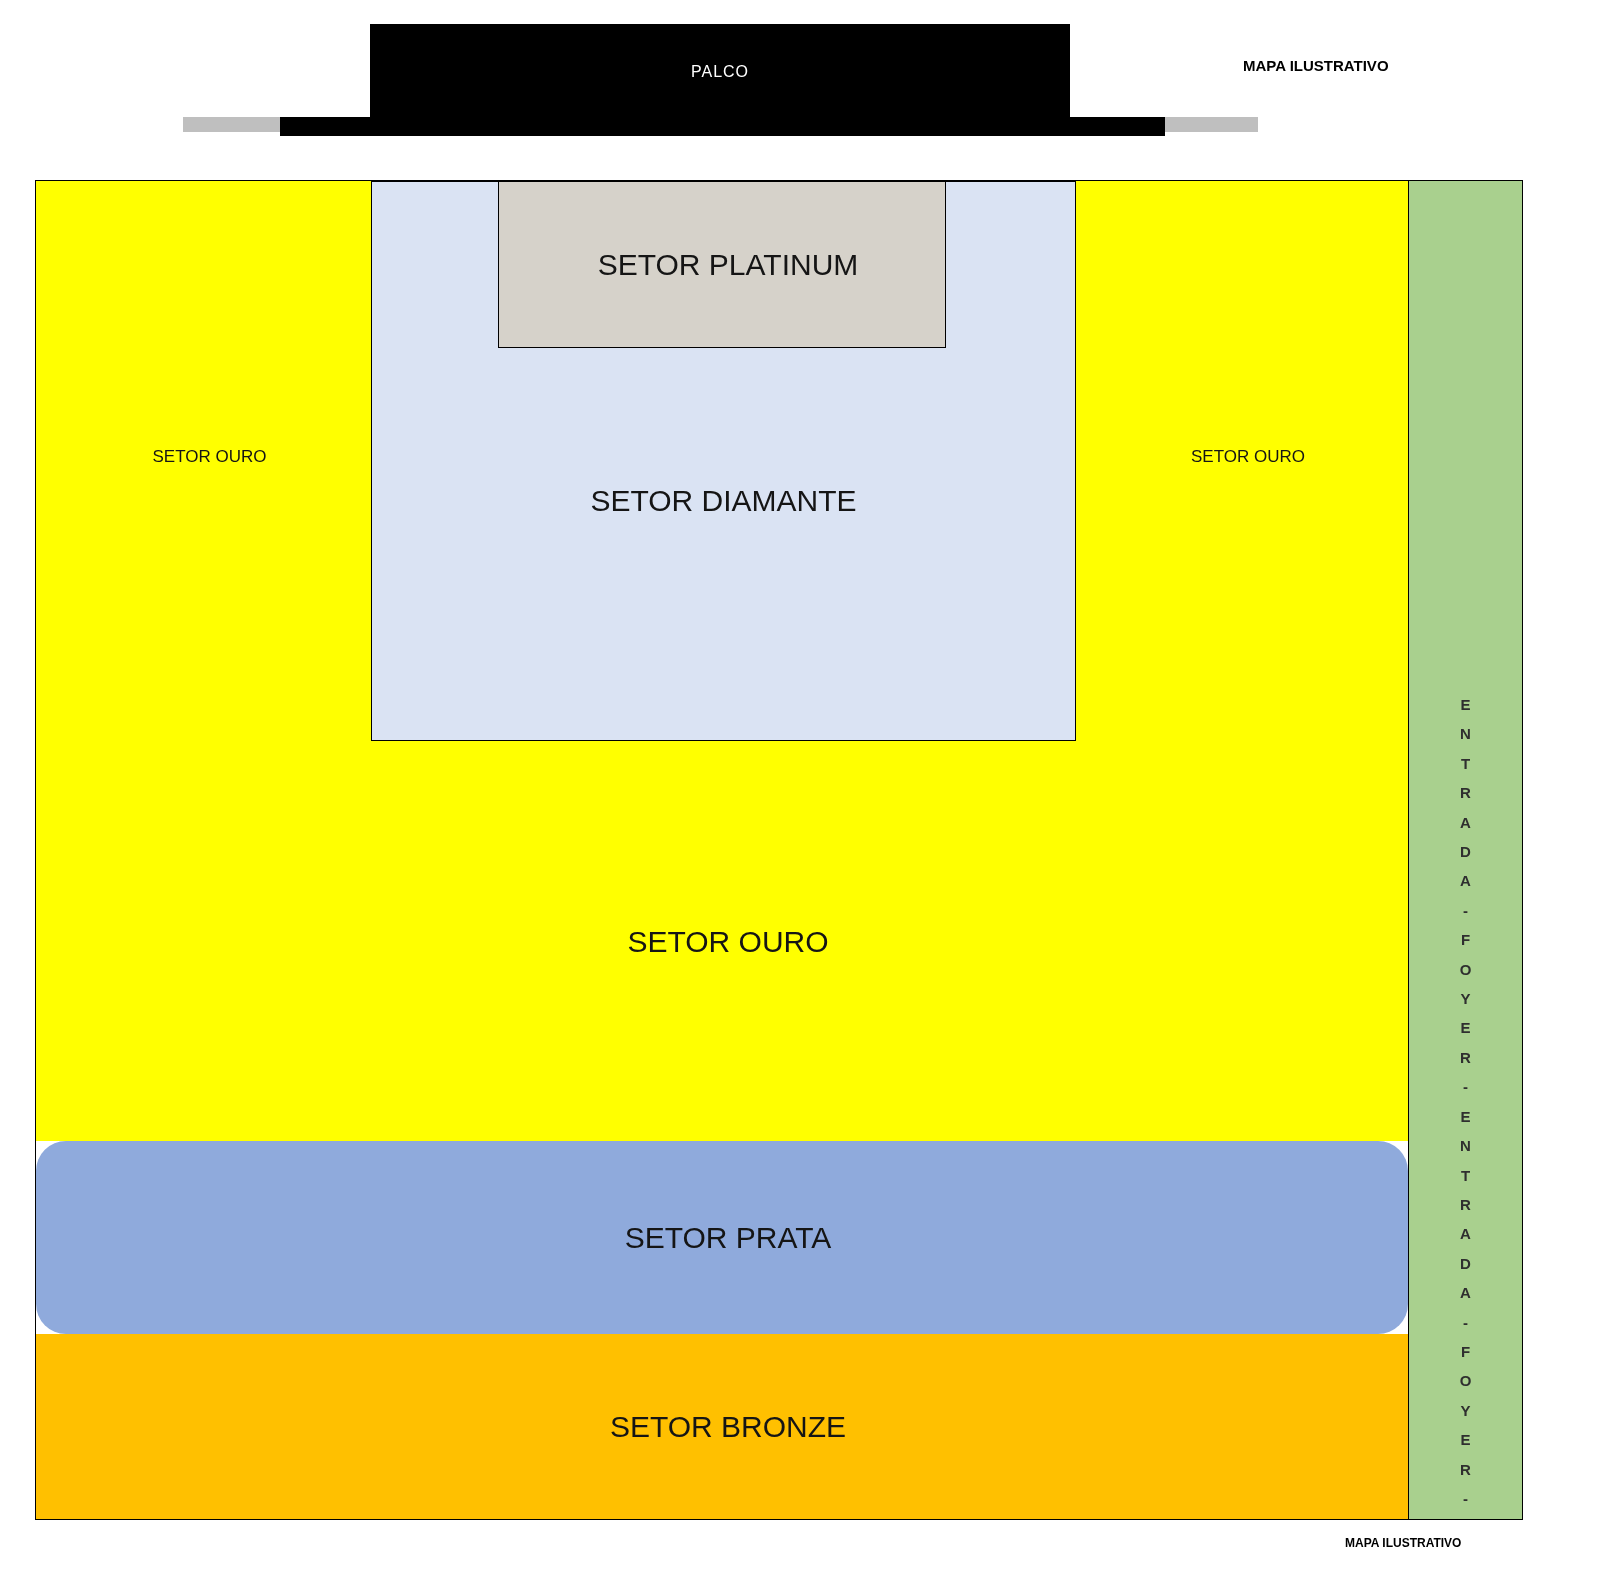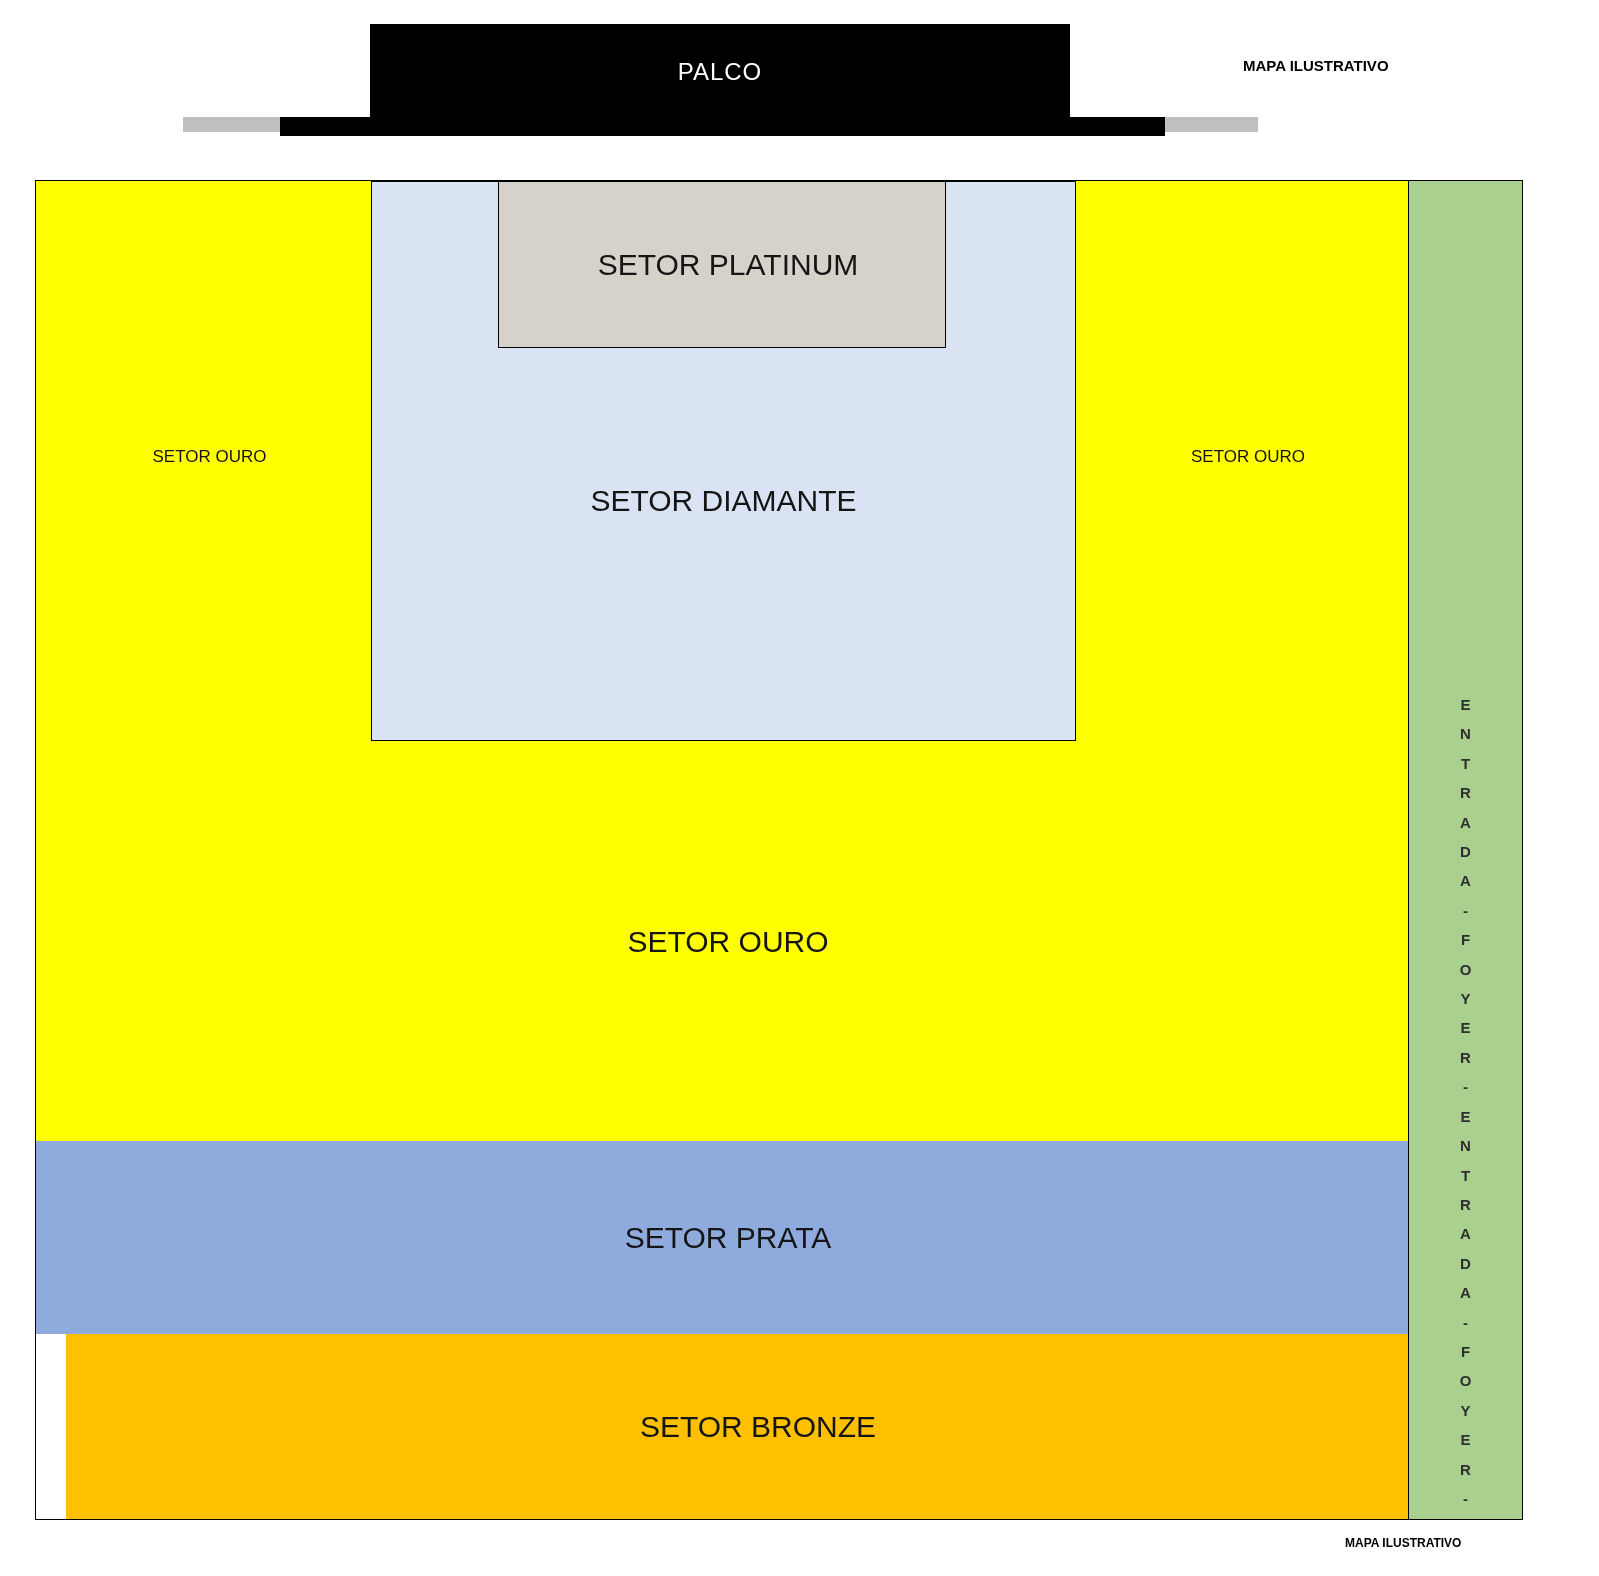--- a/index.html
+++ b/index.html
@@ -12,39 +12,39 @@
     overflow: hidden;
   }
   .abs { position: absolute; }
 
   
   .stage-main {
     left: 370px; top: 24px; width: 700px; height: 96px;
     background: #000000;
     display: flex; align-items: center; justify-content: center;
   }
-  .stage-label { color: #ffffff; font-size: 24px; letter-spacing: 1px; }
+  .stage-label { color: #ffffff; font-size: 16px; letter-spacing: 1px; }
   .stage-apron { left: 280px; top: 117px; width: 885px; height: 19px; background: #000000; }
   .wing { top: 117px; height: 15px; background: #bfbfbf; }
   .wing-left { left: 183px; width: 97px; }
   .wing-right { left: 1165px; width: 93px; }
 
   
   .top-note { left: 1243px; top: 57px; font-size: 15px; font-weight: bold; color: #000000; }
   .bottom-note { left: 1345px; top: 1536px; font-size: 12px; font-weight: bold; color: #000000; }
 
   
   .map {
     left: 35px; top: 180px; width: 1488px; height: 1340px;
     border: 1px solid #000000; box-sizing: border-box;
   }
   .region { position: absolute; box-sizing: border-box; padding-left: 12px; }
 
   .ouro-area   { left: 0; top: 0; width: 1372px; height: 960px; }
-  .prata-band  { left: 0; top: 960px;  width: 1372px; height: 193px; display: flex; align-items: center; justify-content: center; }
+  .prata-band  { left: 0; top: 960px;  width: 1372px; height: 193px; display: flex; align-items: center; justify-content: center; border-radius: 30px; }
   .bronze-band { left: 0; top: 1153px; width: 1372px; height: 185px; display: flex; align-items: center; justify-content: center; }
   .green-strip { left: 1372px; top: 0; width: 114px; height: 1338px; border-left: 1px solid #000000; }
 
   .diamante-box {
     left: 335px; top: 0; width: 705px; height: 560px;
     border: 1px solid #000000;
   }
   .platinum-box {
     left: 462px; top: 0; width: 448px; height: 167px;
     border: 1px solid #000000;
@@ -84,21 +84,21 @@
   <div class="abs top-note">MAPA ILUSTRATIVO</div>
 
   <div class="abs map">
 
     <div class="region ouro-area" style="background: rgb(255, 255, 0);"></div>
 
     <div class="region prata-band" style="background: rgb(143, 170, 220);">
       <span class="sector-label">SETOR PRATA</span>
     </div>
 
-    <div class="region bronze-band" style="background: rgb(255, 192, 0); margin-left: 30px;">
+    <div class="region bronze-band" style="background: rgb(255, 192, 0);">
       <span class="sector-label">SETOR BRONZE</span>
     </div>
 
     <div class="region green-strip" style="background: rgb(169, 208, 142);">
       <div class="entrance-letters">
           <div>E</div>
           <div>N</div>
           <div>T</div>
           <div>R</div>
           <div>A</div>

